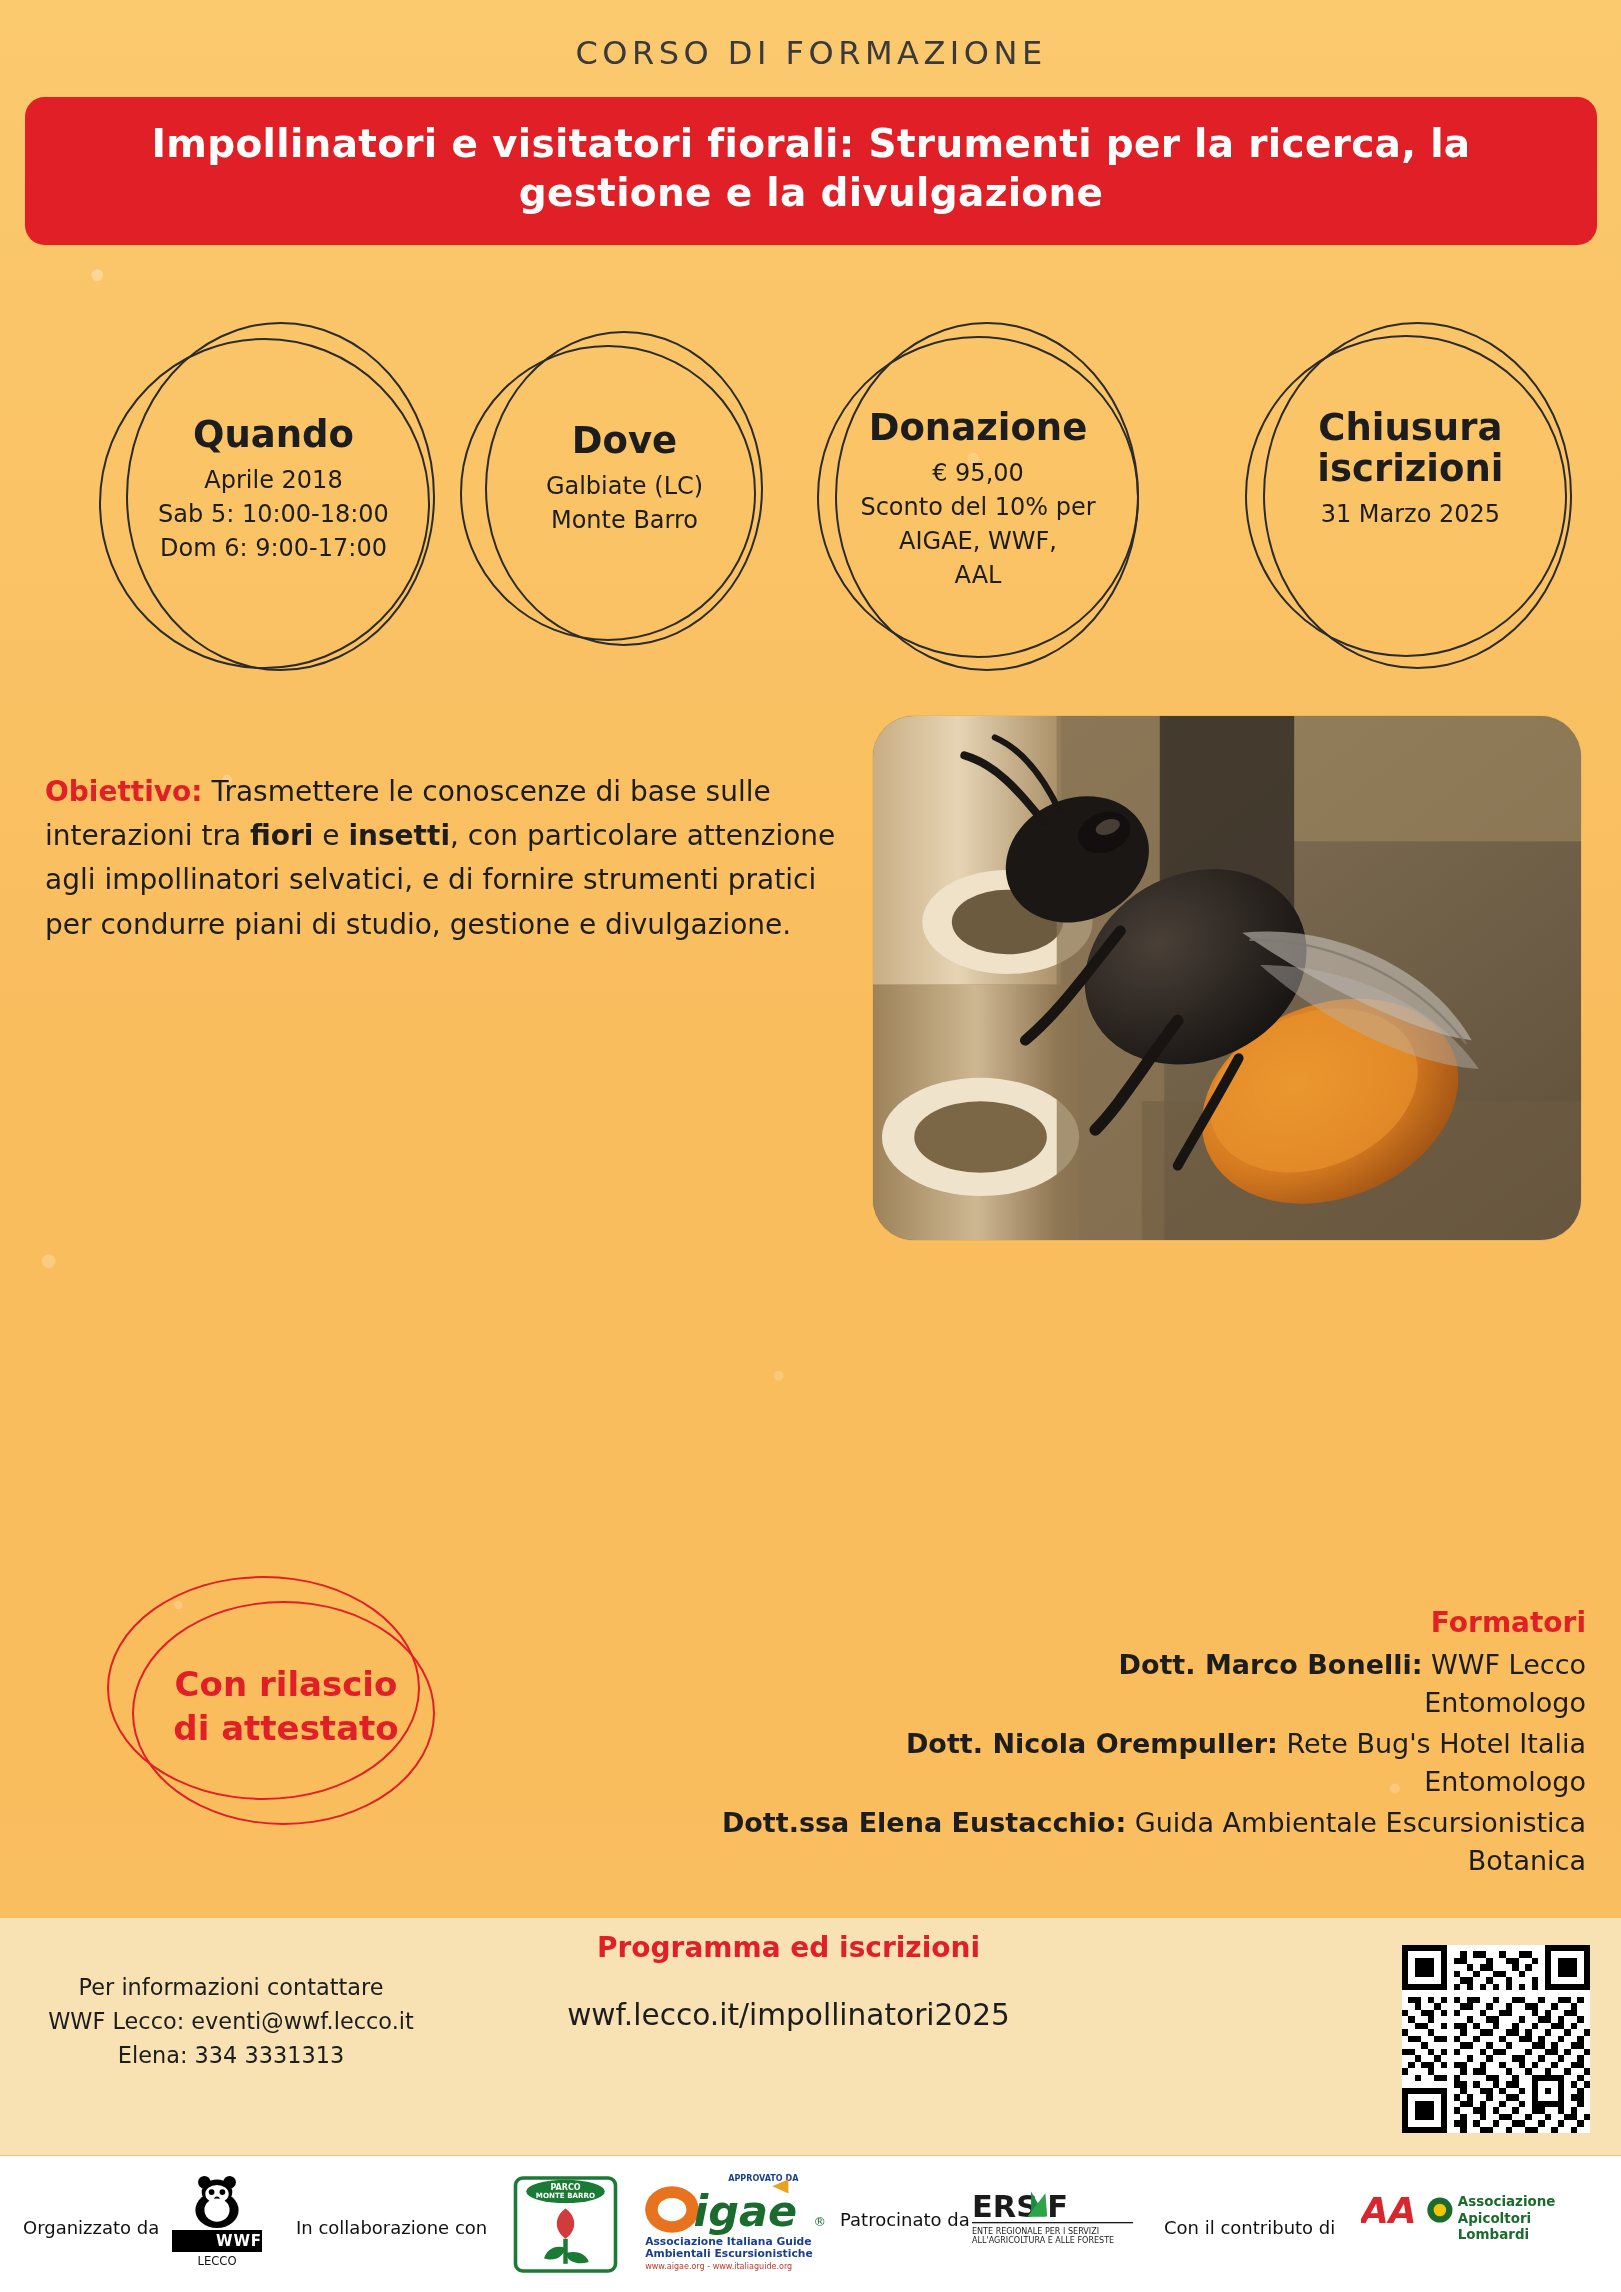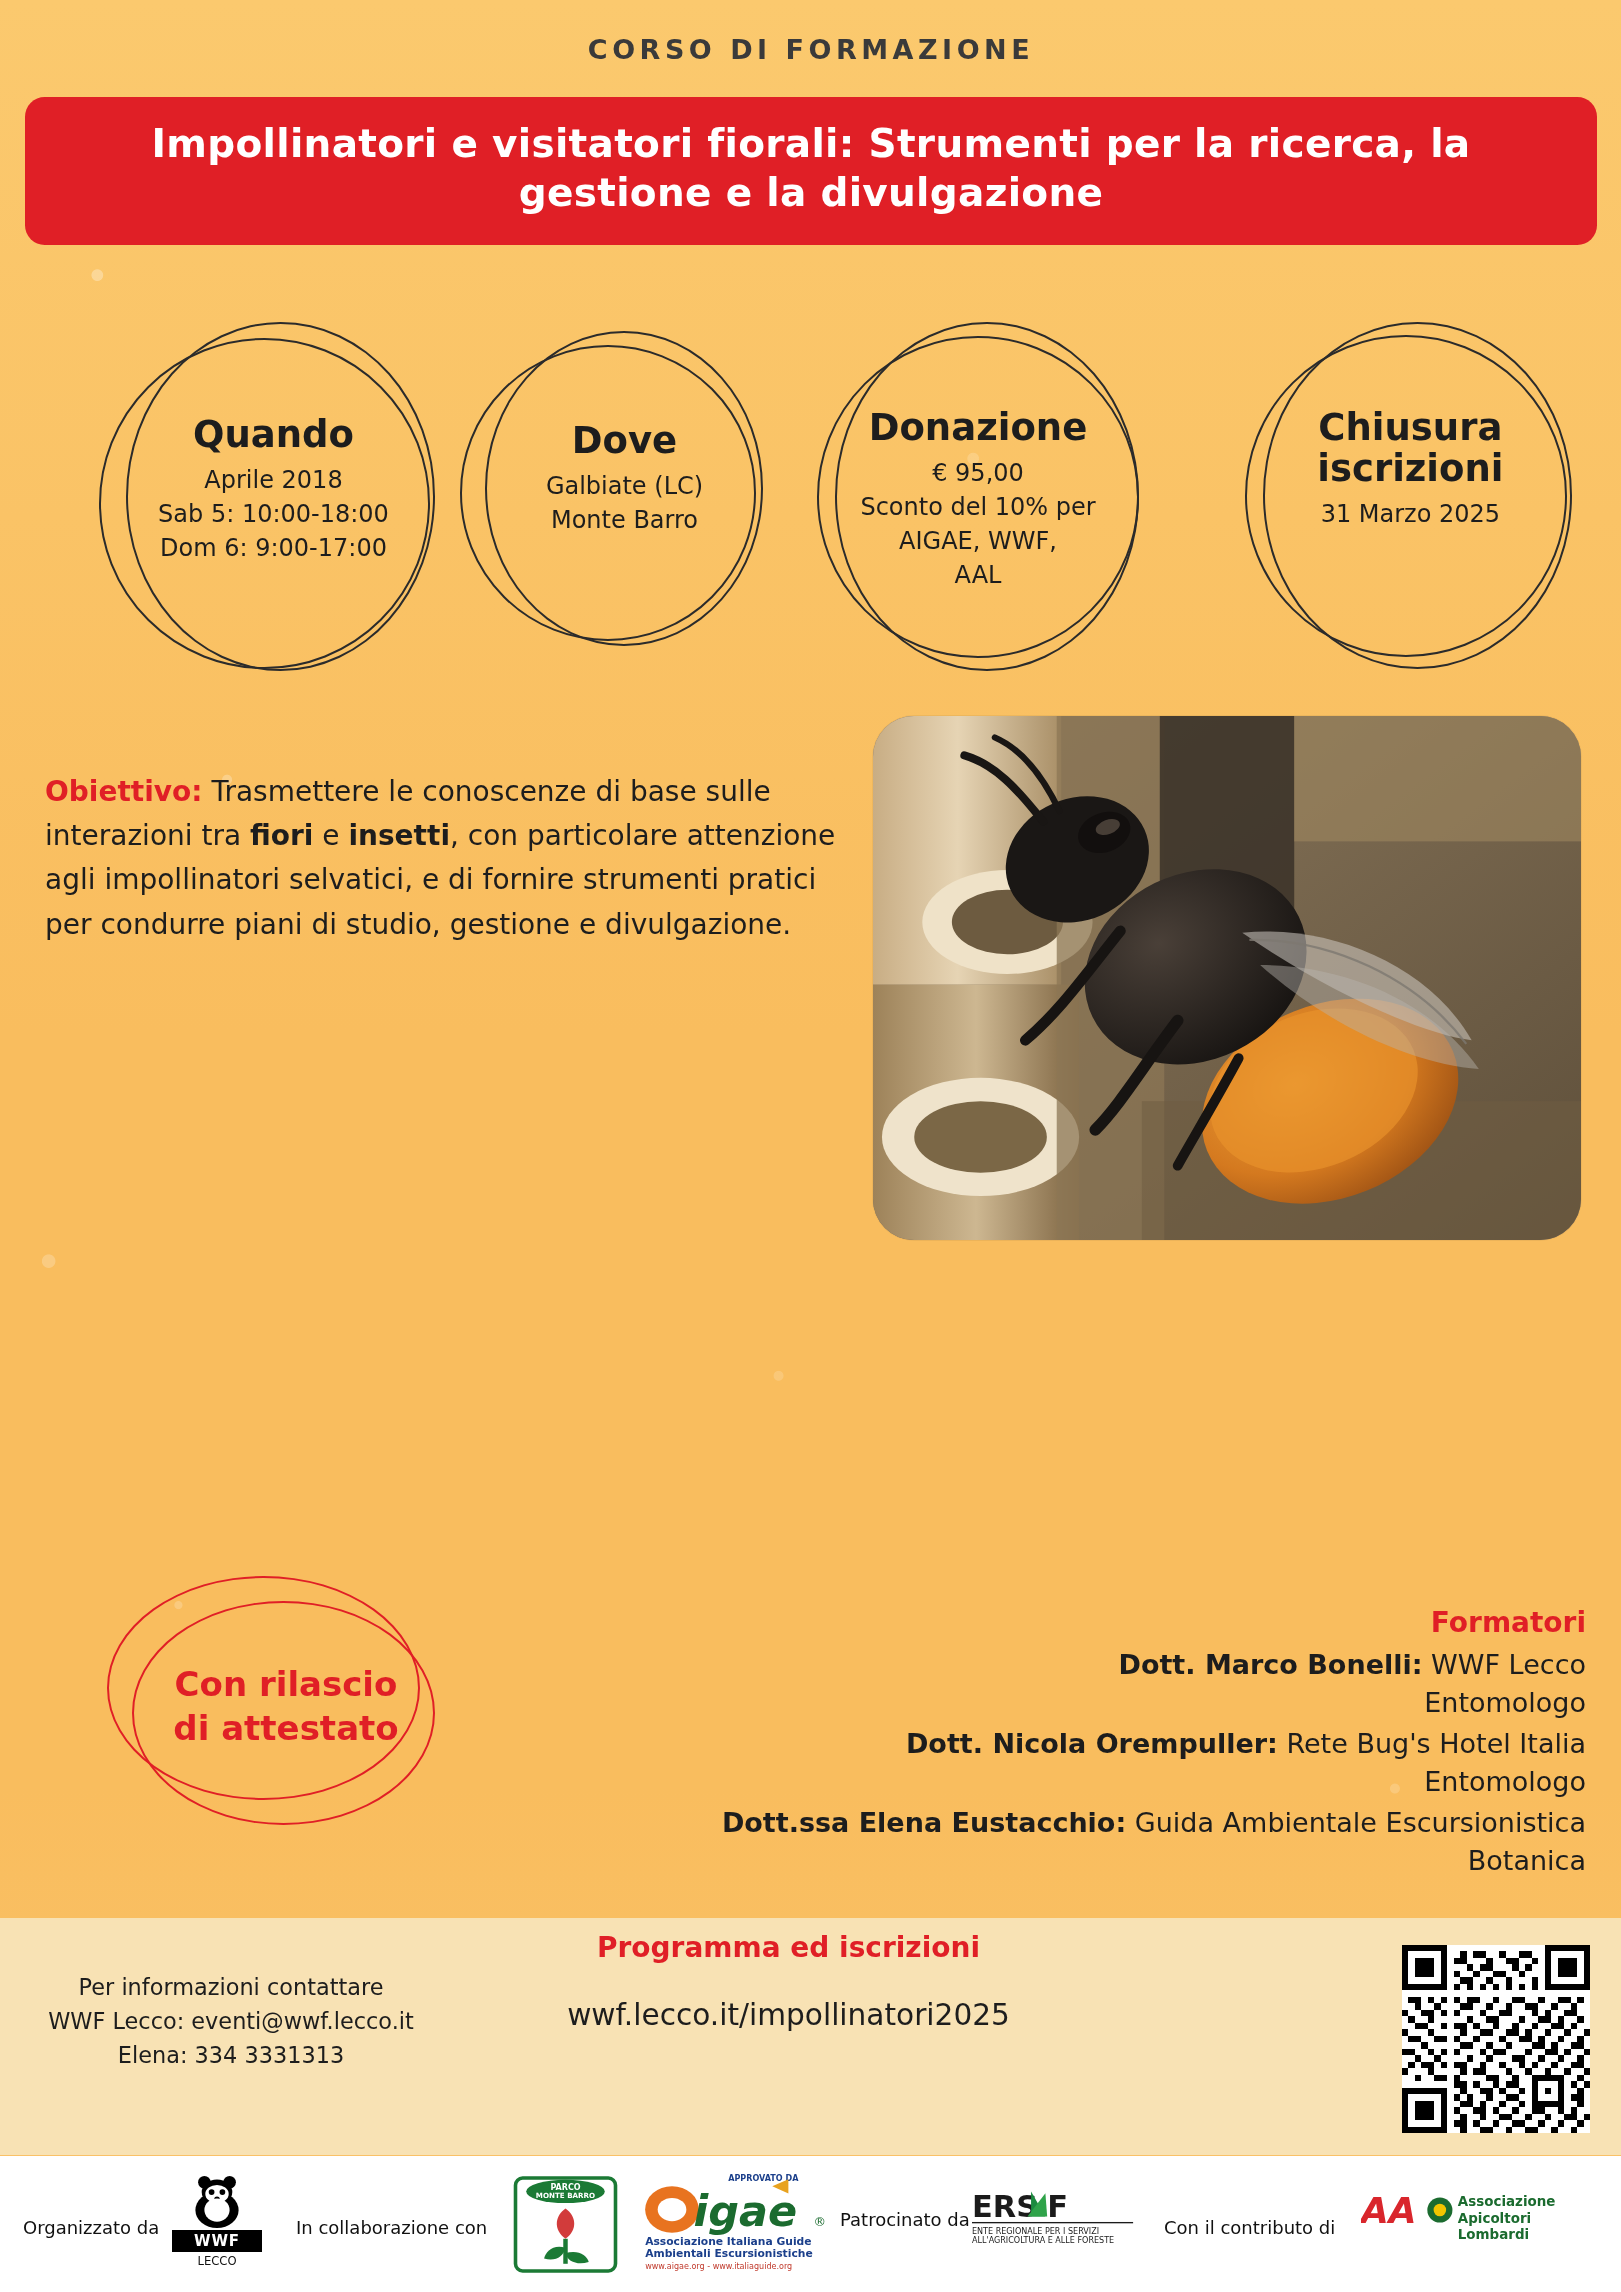--- a/index.html
+++ b/index.html
@@ -29,24 +29,24 @@
       radial-gradient(circle at 70% 92%, rgba(255,255,255,0.15) 0 4.5px, transparent 5.4px),
       radial-gradient(circle at 35% 7%, rgba(255,255,255,0.18) 0 3.6px, transparent 4.5px),
       linear-gradient(180deg, #fbc96e 0%, #f9bd5e 45%, #f9bd5e 78%, #fac36a 100%);
   }
 
   
   .kicker {
     position: absolute;
     top: 34px; left: 0; right: 0;
     text-align: center;
-    font-size: 27px;
+    font-size: 32px;
     letter-spacing: 4.5px;
     color: #3a3a3a;
-    font-weight: 700;
+    font-weight: 400;
   }
   .title-band {
     position: absolute;
     top: 97px; left: 25px; right: 25px;
     background: #e01f26;
     border-radius: 19.7px;
     padding: 21.5px 36px 27px;
     text-align: center;
   }
   .title-band .title {
@@ -228,21 +228,21 @@
     position: absolute;
     font-size: 18px;
     color: #111;
     top: 61px;
   }
   .sp-logo { position: absolute; }
   .wwf-box { background: #fff; }
   .wwf-name {
     background: #000; color: #fff;
     font-size: 15px; font-weight: bold;
-    text-align: center; letter-spacing: 0.9px;
+    text-align: right; letter-spacing: 0.9px;
     padding: 1.8px 0;
   }
   .wwf-sub {
     text-align: center; font-size: 11.6px; color: #111; margin-top: 2.7px;
   }
 </style>
 </head>
 <body>
 
 <div class="poster">

